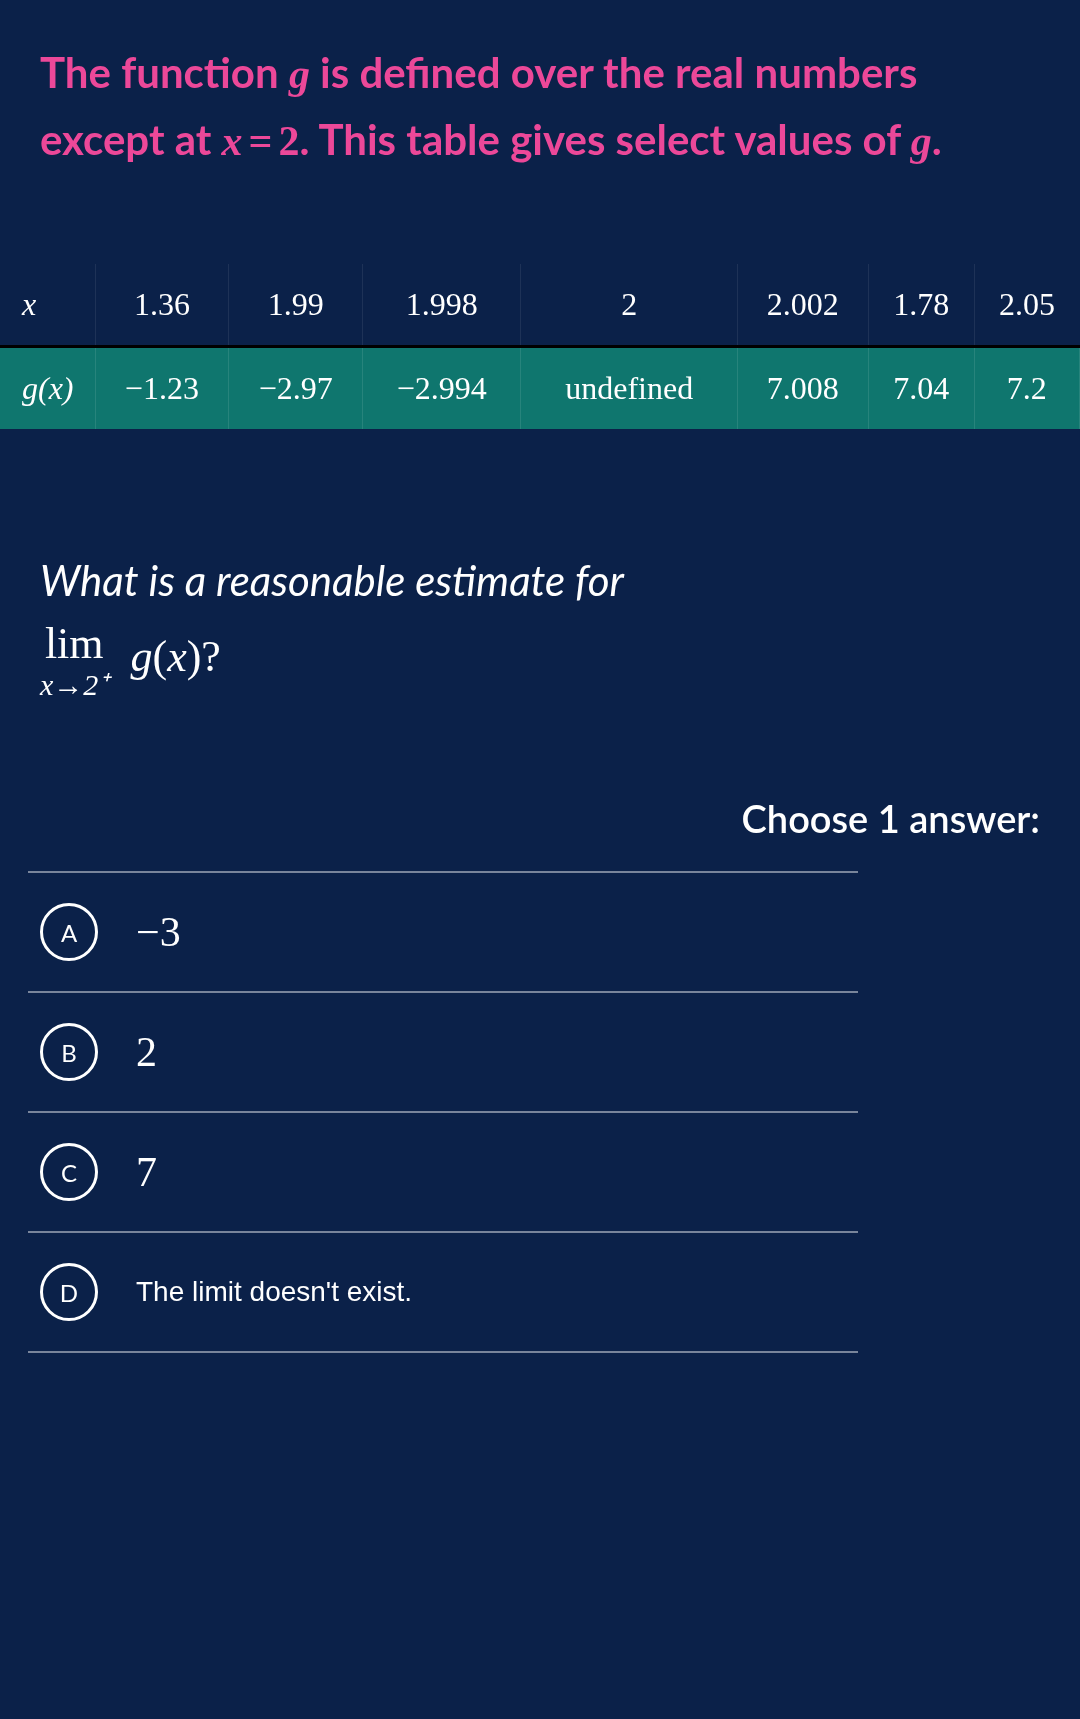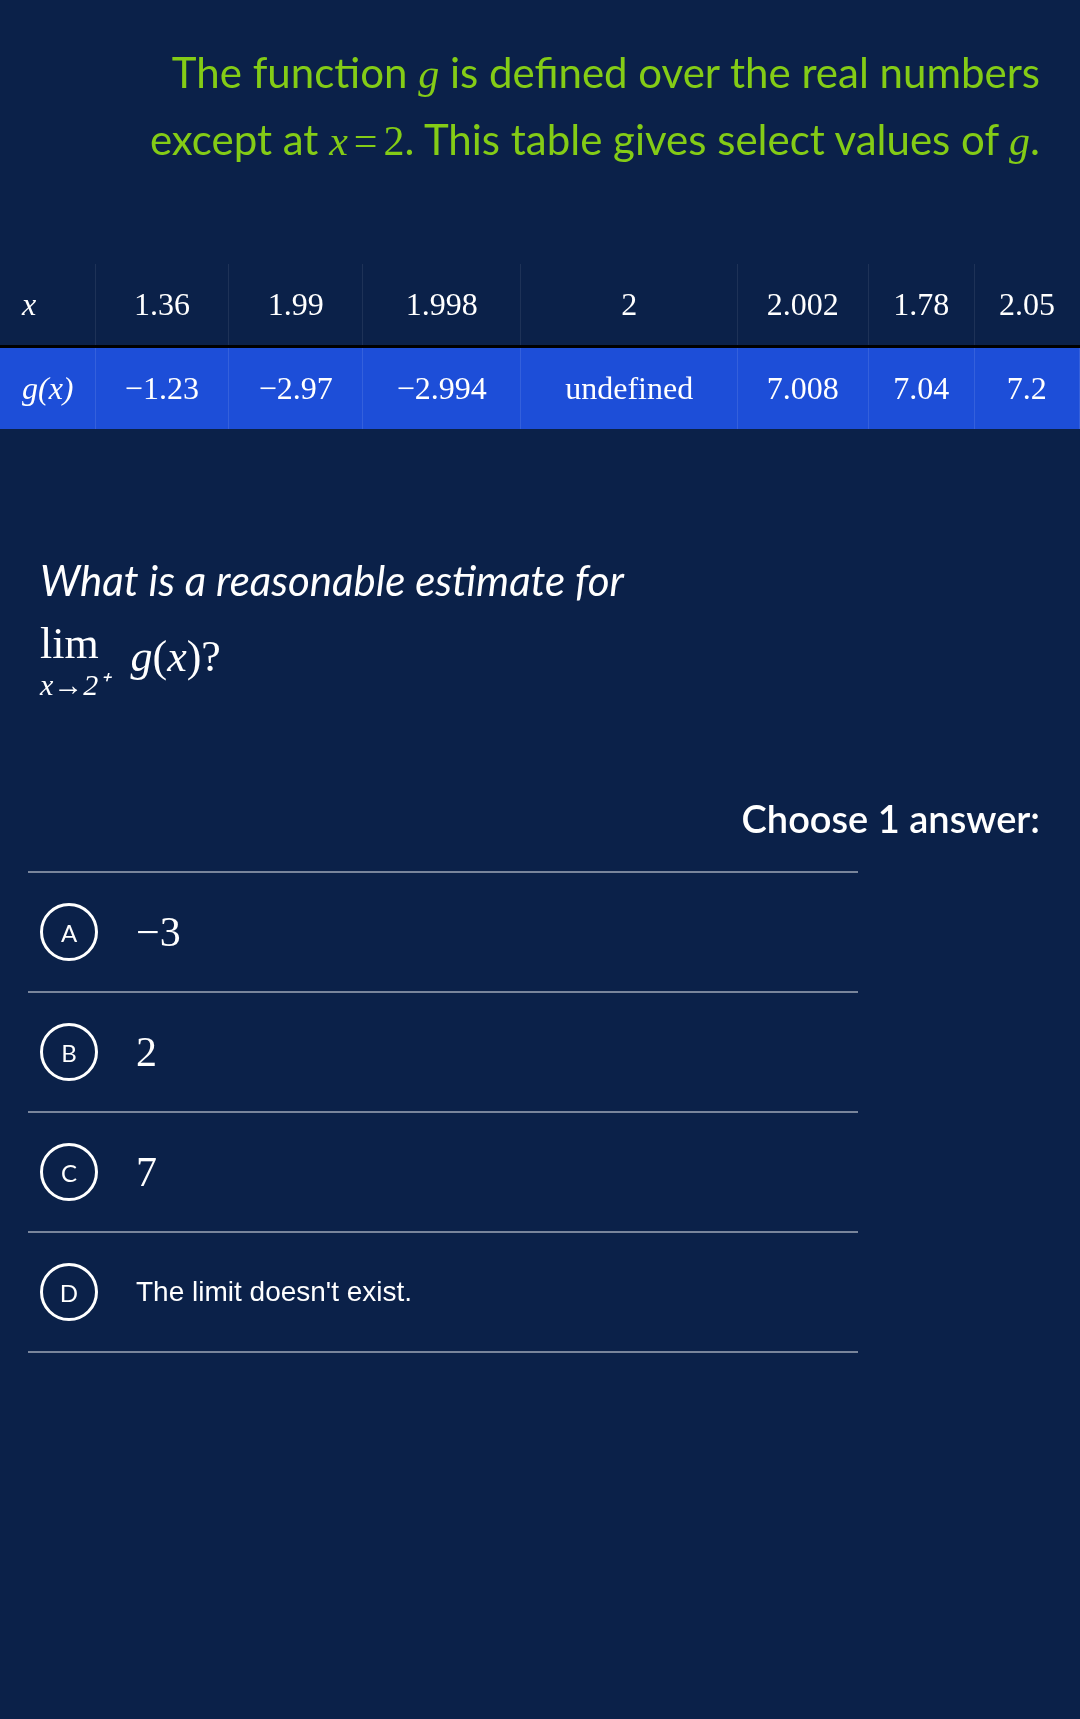--- a/index.html
+++ b/index.html
@@ -8,55 +8,54 @@
     color: #ffffff;
     font-family: -apple-system, BlinkMacSystemFont, "Segoe UI", "Lato", sans-serif;
     width: 1080px;
     min-height: 1719px;
     overflow: hidden;
   }
   .content { padding: 40px 40px 0 40px; }
   .problem-text {
     font-size: 42px;
     line-height: 1.55;
-    font-weight: 400;
-    color: #84cc16;
+    font-weight: 700;
+    color: #ec4899;
     margin-bottom: 90px;
-    text-align: right;
   }
   .math-var { font-family: "Times New Roman", serif; font-style: italic; }
   .math-num { font-family: "Times New Roman", serif; }
   .math-eq { font-family: "Times New Roman", serif; padding: 0 6px; }
 
   .data-table-wrap { width: 1080px; margin-left: -40px; }
   table.data-table { width: 100%; border-collapse: collapse; }
   .data-table tr { }
   .data-table td {
     text-align: center;
     font-family: "Times New Roman", serif;
     font-size: 32px;
     padding: 22px 6px;
     border-right: 1px solid rgba(255,255,255,0.08);
   }
   .data-table tr.row-x td { border-bottom: 3px solid #000; }
-  .data-table tr.row-g { background: #1d4ed8; }
+  .data-table tr.row-g { background: #0f766e; }
   .data-table tr.row-g td { border-right: 1px solid rgba(255,255,255,0.1); }
   .data-table td:last-child { border-right: none; }
   .data-table td.hdr {
     text-align: left;
     padding-left: 22px;
     font-style: italic;
     width: 95px;
   }
   .undefined { font-family: -apple-system, BlinkMacSystemFont, "Segoe UI", sans-serif; font-size: 24px; font-style: normal; }
 
   .question-block { margin-top: 120px; }
   .question-text { font-size: 42px; line-height: 1.5; margin-bottom: 10px; font-style: italic; }
   .lim-expr { font-family: "Times New Roman", serif; font-size: 44px; display: inline-block; }
-  .lim-stack { display: inline-block; vertical-align: middle; line-height: 1; }
+  .lim-stack { display: inline-block; text-align: center; vertical-align: middle; line-height: 1; }
   .lim-top { display: block; font-size: 44px; }
   .lim-bot { display: block; font-size: 30px; margin-top: 4px; }
   .lim-body { font-style: italic; }
 
   .choose-label { font-size: 38px; font-weight: 600; margin-top: 95px; margin-bottom: 30px; text-align: right; }
 
   .answers { width: 830px; margin-left: -12px; }
   .answer-row {
     border-top: 2px solid rgba(255,255,255,0.45);
     padding: 30px 0 30px 12px;

